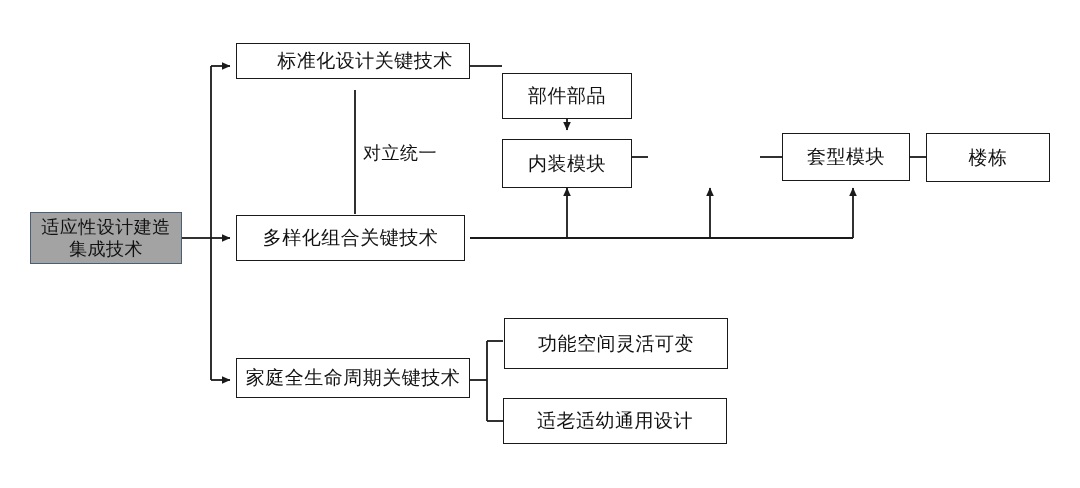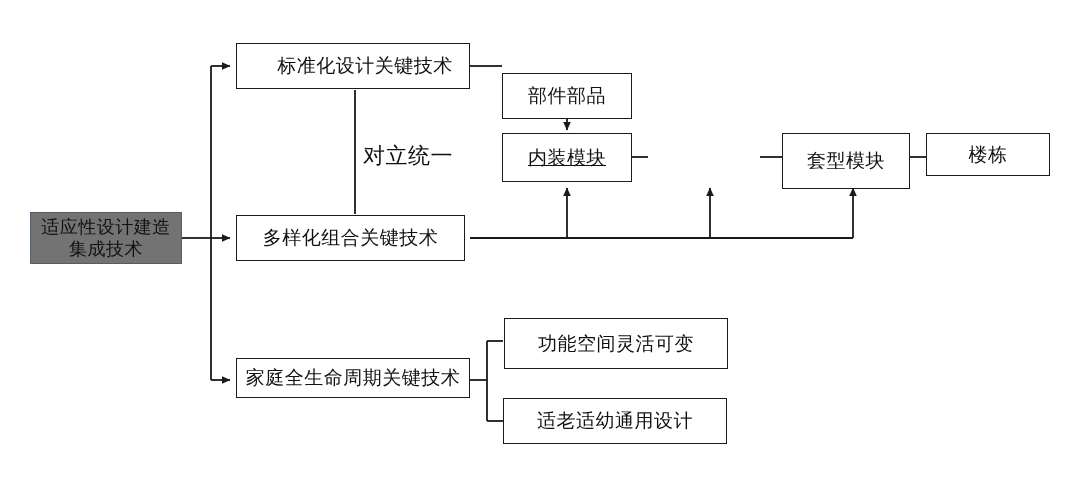--- a/index.html
+++ b/index.html
@@ -34,28 +34,28 @@
     align-items: center;
     justify-content: center;
     text-align: center;
     color: #111111;
     font-size: 19px;
     line-height: 1.25;
     letter-spacing: 0.5px;
     white-space: pre-line;
   }
   .node.root {
-    background: #737373;
+    background: #a3a3a3;
     border: 1.6px solid #4a5f72;
     font-size: 18px;
     text-align: center;
   }
   .edge-label {
     position: absolute;
-    font-size: 22px;
+    font-size: 18px;
     color: #111111;
     letter-spacing: 0.5px;
     white-space: nowrap;
   }
 </style>
 </head>
 <body>
 
 <div id="canvas">
 
@@ -97,30 +97,30 @@
       <path d="M470,380 L487,380"></path>
       <path d="M487,341 L487,421"></path>
       <path d="M487,341 L503,341"></path>
       <path d="M487,421 L503,421"></path>
     </g>
   </svg>
 
   <div class="node root" style="left:30px; top:212px; width:152px; height:52px;">适应性设计建造
 集成技术</div>
 
-  <div class="node" style="left:236px; top:43px; width:234px; height:46px;padding-left:24px;">标准化设计关键技术</div>
+  <div class="node" style="left:236px; top:43px; width:234px; height:36px;padding-left:24px;">标准化设计关键技术</div>
 
   <div class="node" style="left:502px; top:43px; width:130px; height:46px;margin-top:30px;">部件部品</div>
 
-  <div class="node" style="left:502px; top:133px; width:130px; height:49px;text-decoration:underline;">内装模块</div>
+  <div class="node" style="left:502px; top:139px; width:130px; height:49px;">内装模块</div>
 
 
-  <div class="node" style="left:782px; top:133px; width:128px; height:56px;">套型模块</div>
+  <div class="node" style="left:782px; top:133px; width:128px; height:48px;">套型模块</div>
 
-  <div class="node" style="left:926px; top:133px; width:124px; height:43px;">楼栋</div>
+  <div class="node" style="left:926px; top:133px; width:124px; height:49px;">楼栋</div>
 
   <div class="node" style="left:236px; top:215px; width:229px; height:46px;">多样化组合关键技术</div>
 
   <div class="node" style="left:236px; top:358px; width:234px; height:40px;">家庭全生命周期关键技术</div>
 
   <div class="node" style="left:504px; top:318px; width:224px; height:51px;">功能空间灵活可变</div>
 
   <div class="node" style="left:503px; top:398px; width:224px; height:46px;">适老适幼通用设计</div>
 
   <div class="edge-label" style="left:363px; top:141px;">对立统一</div>

